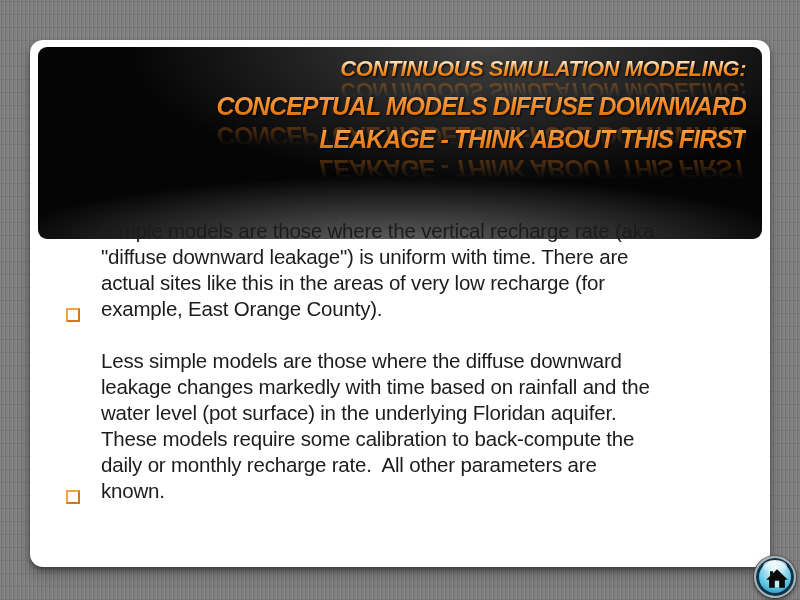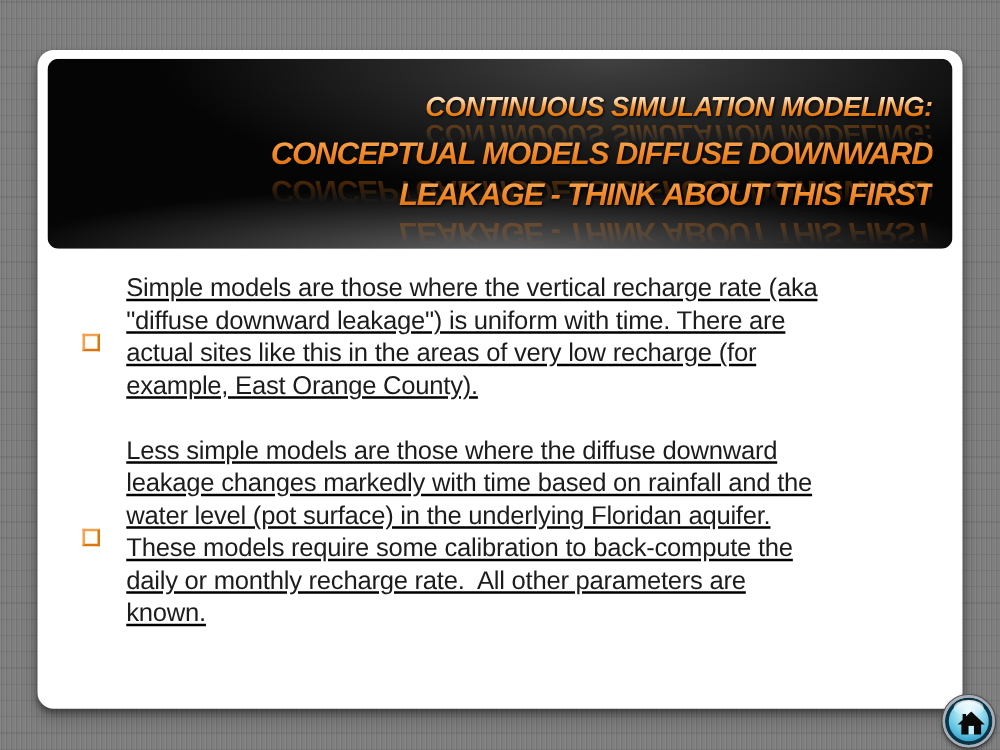--- a/index.html
+++ b/index.html
@@ -18,28 +18,28 @@
     position: absolute; left: 30px; top: 40px;
     width: 740px; height: 527px;
     background: #ffffff;
     border-radius: 13px;
     box-shadow: 0 3px 5px rgba(0,0,0,0.40), 0 9px 14px rgba(0,0,0,0.20);
   }
 
   
   .banner {
     position: absolute; left: 8px; top: 7px; right: 8px;
-    height: 152px;
+    height: 192px;
     border-radius: 9px;
     background:
       radial-gradient(90% 130% at 62% 0%, rgba(115,115,115,0.55) 0%, rgba(25,25,25,0) 55%),
       radial-gradient(85% 55% at 50% 103%, rgba(160,160,160,0.60) 0%, rgba(40,40,40,0) 65%),
       #050505;
     overflow: hidden;
-    padding: 27px 16px 0 16px;
+    padding: 10px 16px 0 16px;
     box-sizing: border-box;
     text-align: right;
   }
   .tline { position: relative; font-style: italic; font-weight: bold; }
   .tline .txt  { position: relative; z-index: 2; display: inline-block;
                  filter: drop-shadow(1px 1px 1px rgba(0,0,0,0.9)); }
   .tline .refl { position: absolute; z-index: 1; left: 0; right: 0; top: 88%;
                  transform: scaleY(-1); opacity: 0.5; pointer-events: none;
                  -webkit-mask-image: linear-gradient(to bottom, transparent 20%, rgba(0,0,0,0.85) 95%);
                  mask-image: linear-gradient(to bottom, transparent 20%, rgba(0,0,0,0.85) 95%); }
@@ -49,21 +49,21 @@
     background: linear-gradient(180deg, #ffffff 0%, #ffd9ac 24%, #f59b3c 48%, #ec7f12 72%, #9c5403 100%);
     -webkit-background-clip: text; background-clip: text; color: transparent;
   }
   .grad-big, .big .refl {
     background: linear-gradient(180deg, #ffd6a6 0%, #f59a40 26%, #ef8420 55%, #d96f0e 80%, #8f4a04 100%);
     -webkit-background-clip: text; background-clip: text; color: transparent;
   }
 
   
   .content { position: absolute; left: 35px; top: 178px; right: 32px; }
-  .bullet-row { display: flex; align-items: center; margin-bottom: 26px; text-decoration: underline; }
+  .bullet-row { display: flex; align-items: flex-end; margin-bottom: 26px; }
   .bullet-square {
     flex: 0 0 auto;
     width: 10px; height: 10px;
     margin: 7px 21px 0 1px;
     border-style: solid; border-width: 2px;
     border-color: #f2a24e #d97713 #d97713 #f2a24e;
     background: #fffdf8;
   }
   .bullet-text {
     font-size: 20.5px; line-height: 26px; color: #1c1c1c;

